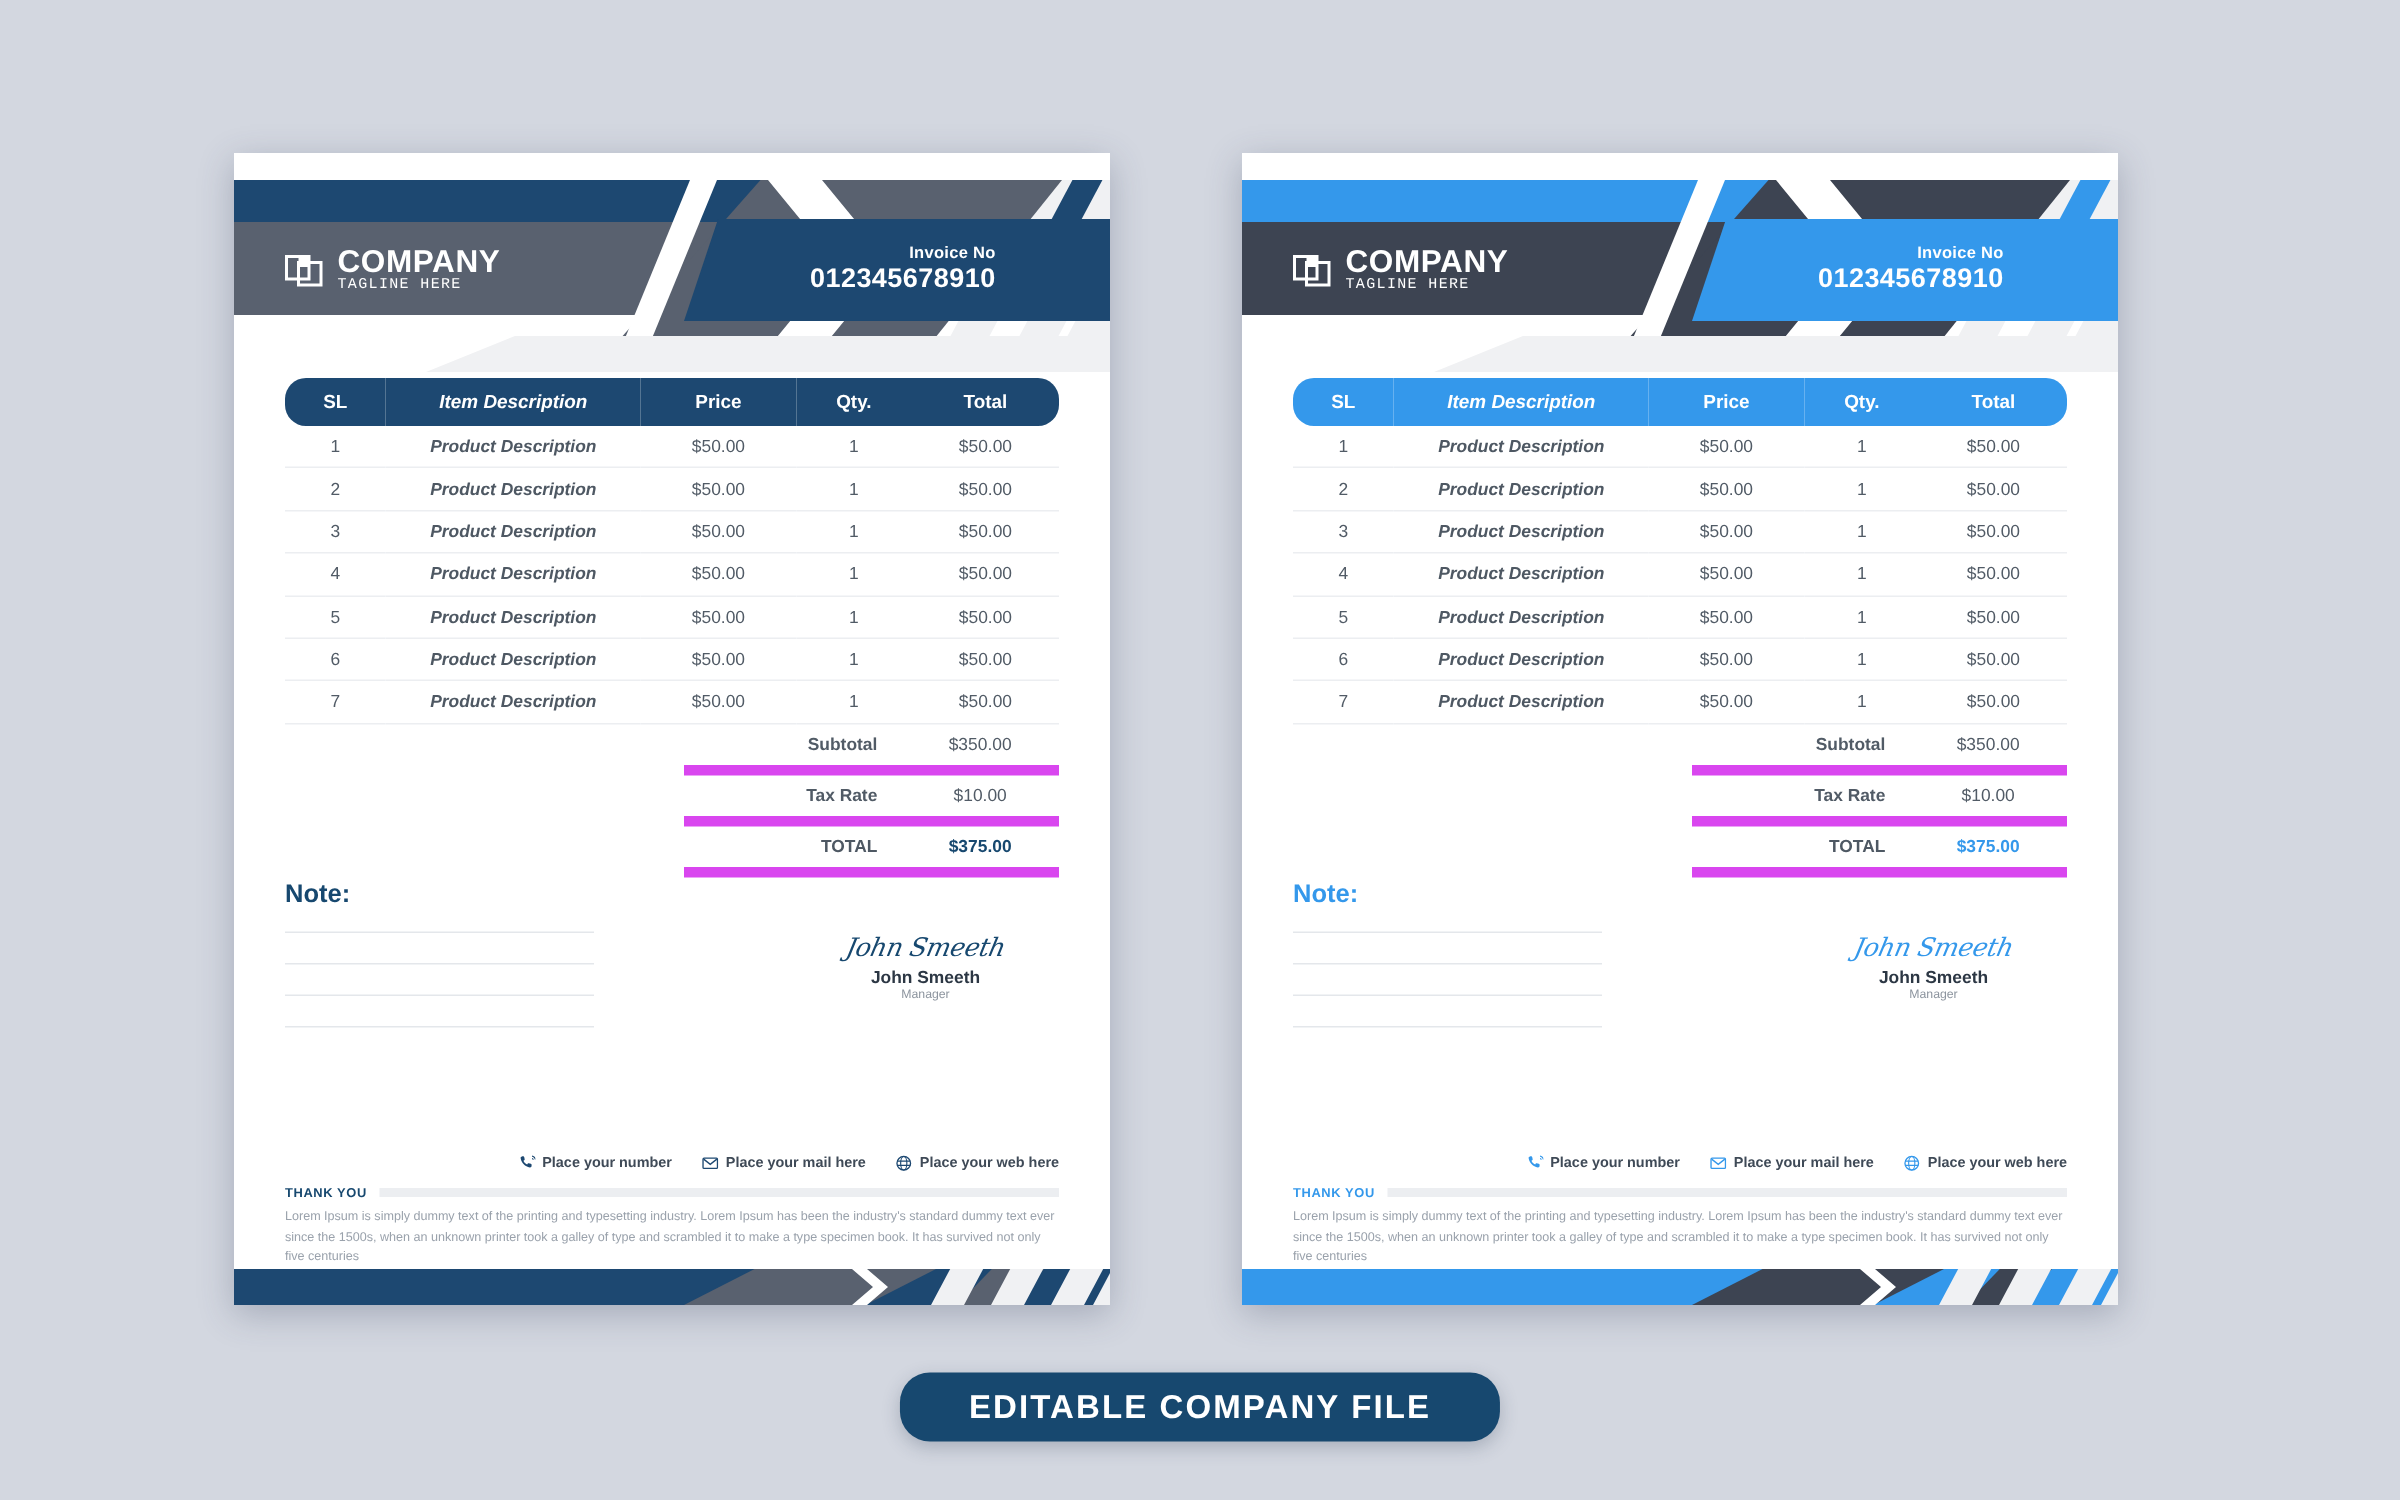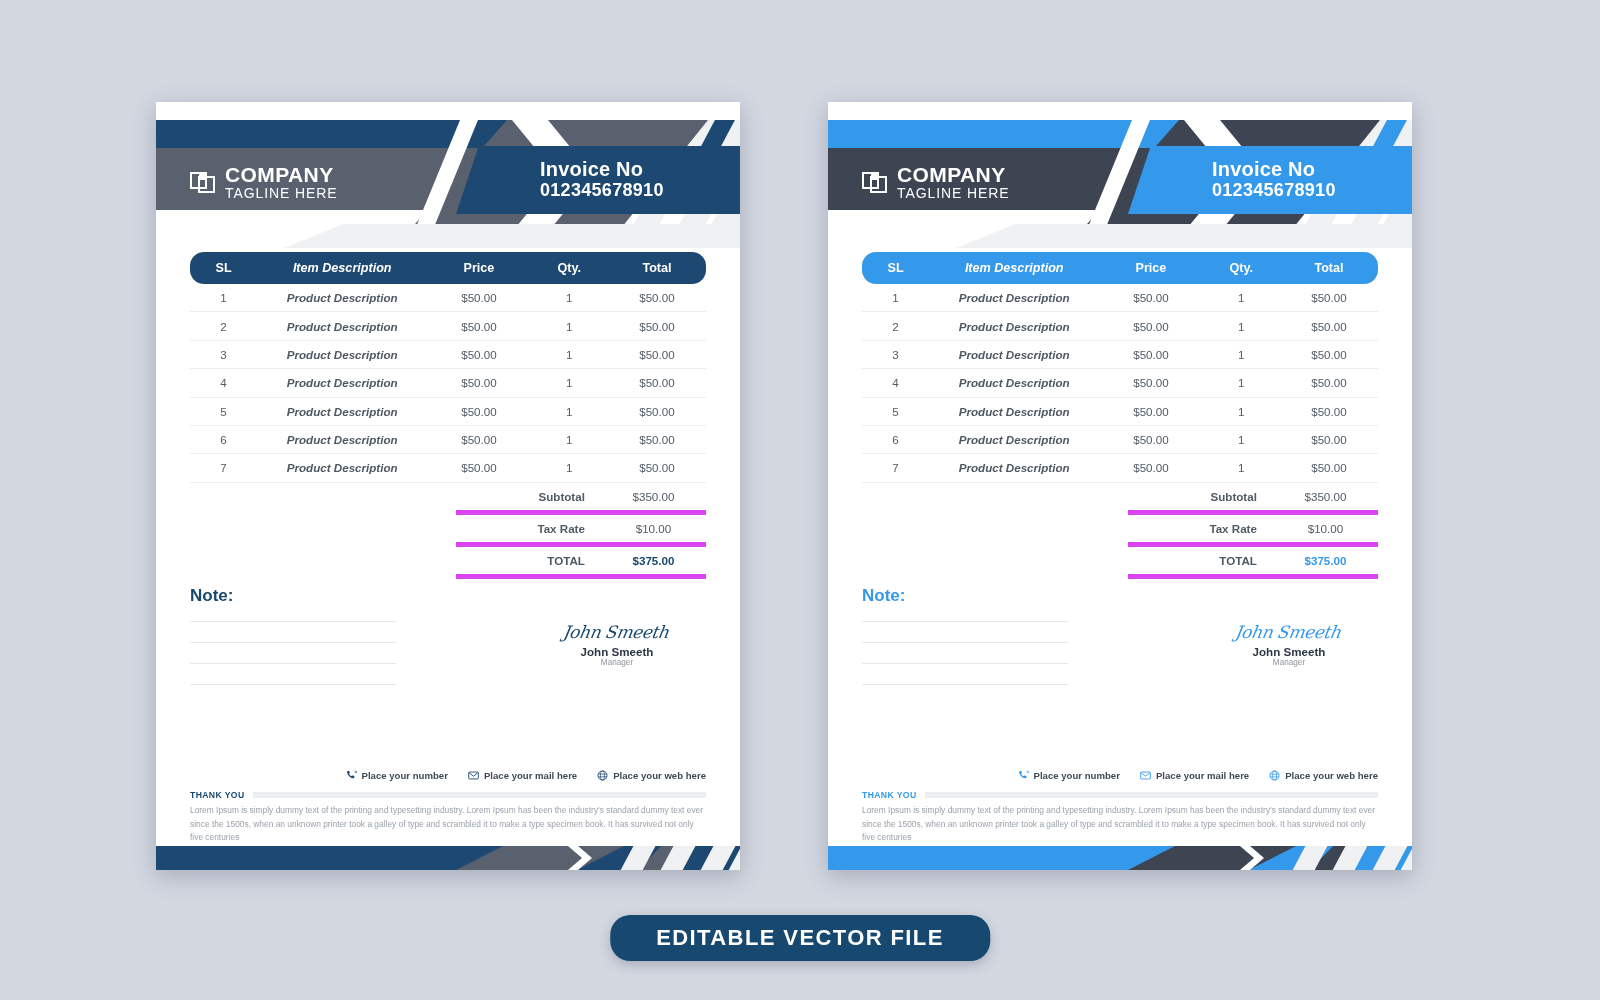--- a/index.html
+++ b/index.html
@@ -62,39 +62,39 @@
   .hd-chev svg { display: block; }
 
   
   .hd-invoice {
     position: absolute; left: 300px; top: 26px; width: 284px; height: 68px;
     background: var(--accent);
     clip-path: polygon(8% 0, 100% 0, 100% 100%, 0 100%);
     display: flex; align-items: center;
   }
   .inv-text { margin-left: 84px; color: #fff; line-height: 1.08; }
-  .inv-label { font-size: 20px; font-weight: bold; letter-spacing: .2px; }
+  .inv-label { font-size: 11px; font-weight: bold; letter-spacing: .2px; text-align: right; }
   .inv-number { font-size: 18px; font-weight: bold; letter-spacing: .3px; }
 
   
   .hd-pale {
     position: absolute; left: 128px; top: 104px; width: 456px; height: 24px;
     background: #f0f1f3;
     clip-path: polygon(13% 0, 100% 0, 100% 100%, 0 100%);
   }
 
   
   .logo-wrap { position: absolute; left: 34px; top: 44px; display: flex; align-items: center; gap: 9px; }
   .logo-mark { position: relative; width: 26px; height: 26px; }
   .logo-mark .sq1 { position: absolute; left: 0; top: 3px; width: 17px; height: 17px; border: 2.4px solid #fff; }
   .logo-mark .sq2 { position: absolute; left: 8px; top: 7px; width: 17px; height: 17px; border: 2.4px solid #fff; }
   .logo-mark .sq3 { position: absolute; left: 9px; top: 4px; width: 7px; height: 7px; background: #fff; }
   .logo-text { color: #fff; line-height: 1.05; }
   .logo-name { font-size: 21px; font-weight: bold; letter-spacing: .4px; }
-  .logo-tag { font-size: 14px; letter-spacing: .9px; }
+  .logo-tag { font-size: 10px; letter-spacing: .9px; font-family: Liberation Mono, monospace; }
 
   
   .body-area { position: absolute; left: 0; top: 150px; width: 100%; padding: 0 34px; }
 
   table.items { width: 100%; border-collapse: collapse; }
   table.items thead th {
     background: var(--accent); color: #fff;
     font-size: 12.6px; font-weight: bold; padding: 9px 0; text-align: center;
   }
   table.items thead tr th:first-child { border-radius: 14px 0 0 14px; }
@@ -103,22 +103,22 @@
     font-size: 11.6px; color: #515b66; text-align: center;
     padding: 7.2px 0; border-bottom: 1px solid #eceef1;
   }
   table.items tbody td.desc { font-weight: bold; color: #4e5863; }
   .c-sl { width: 13%; margin-top: 23px; } .c-desc { width: 33%; font-style: italic; } .c-price { width: 20%; }
   .c-qty { width: 15%; } .c-total { width: 19%; }
 
   
   .totals { width: 48.5%; margin-left: auto; margin-top: 0; }
   .totals .trow {
-    display: flex; justify-content: flex-end; align-items: center;
-    border-bottom: 5px solid #d946ef; padding: 7px 0;
+    display: flex; justify-content: flex-start; align-items: center;
+    border-bottom: 7px solid #d946ef; padding: 7px 0;
   }
   .totals .tlabel { font-size: 11.6px; color: #515b66; font-weight: bold; width: 58%; text-align: right; padding-right: 16px; }
   .totals .tval { font-size: 11.6px; color: #515b66; font-weight: normal; width: 42%; text-align: center; }
   .totals .trow.grand .tlabel { color: #4e5863; }
   .totals .trow.grand .tval { color: var(--accent-text); font-weight: bold; }
 
   
   .note-block { position: absolute; left: 34px; top: 452px; width: 206px; }
   .note-title { font-size: 17px; font-weight: bold; color: var(--accent-text); margin-bottom: 15px; margin-top: 32px; }
   .note-line { height: 1px; background: #e4e7eb; margin-bottom: 20px; }
@@ -553,14 +553,14 @@
       </div>
       <div class="fb-stripes">
         <i></i>
           <i></i>
           <i></i>
           <i></i>
       </div>
     </div>
   </div>
 
-  <div class="banner">EDITABLE VECTOR  FILE</div>
+  <div class="banner">EDITABLE COMPANY  FILE</div>
 </div>
 
 </body></html>

